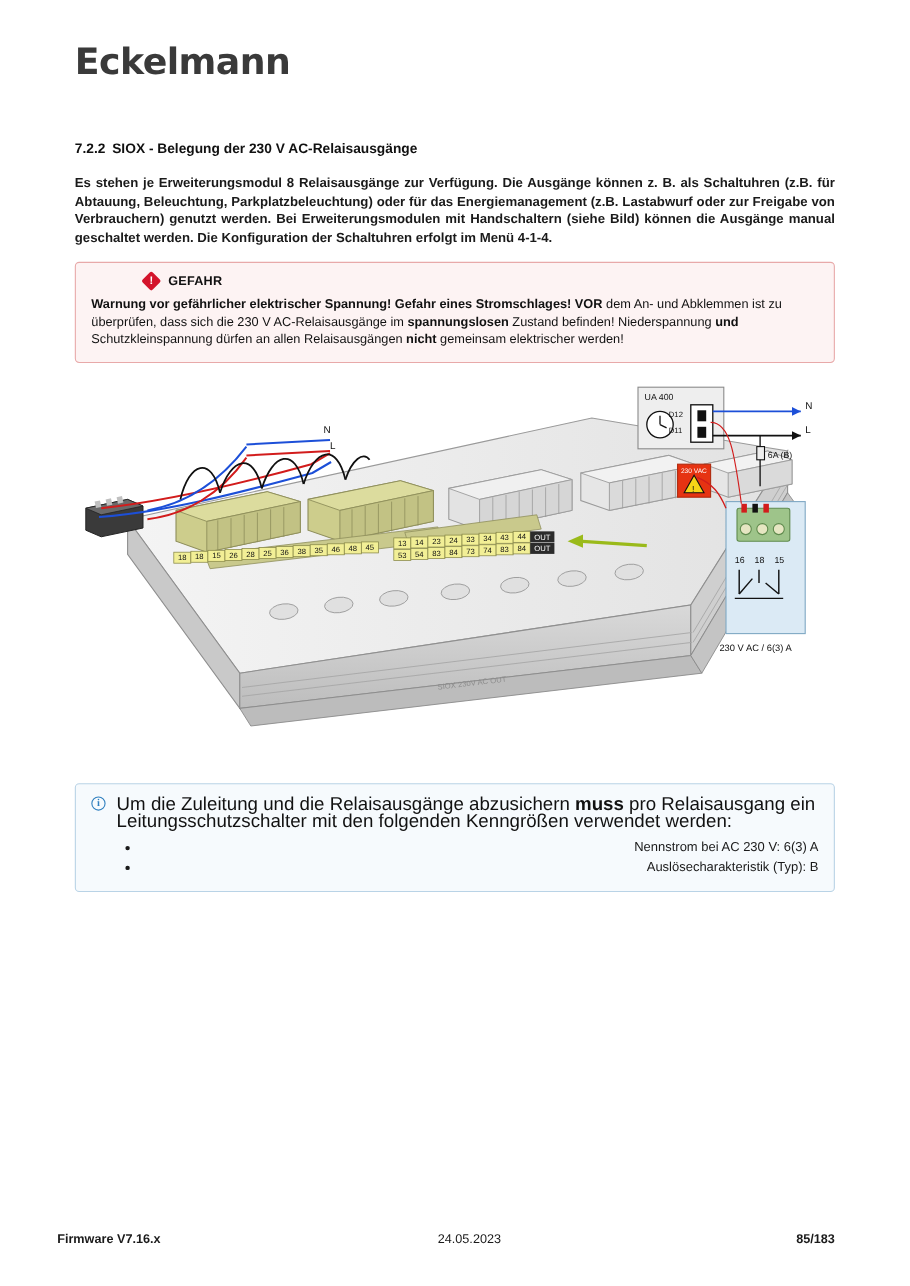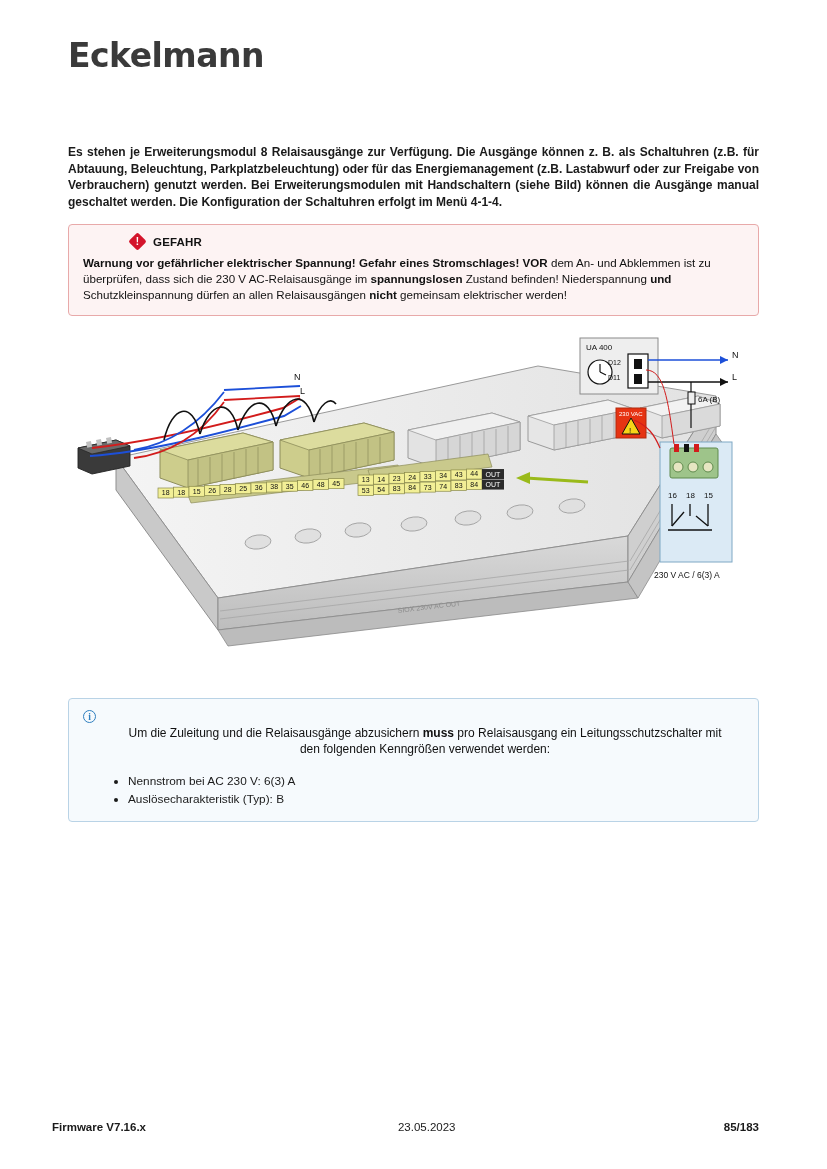--- a/index.html
+++ b/index.html
@@ -125,33 +125,32 @@
     border: 1.4px solid #2f7fbf;
     color: #2f7fbf;
     font-size: 9.5px;
     font-weight: bold;
     display:flex; align-items:center; justify-content:center;
     font-family: "Liberation Serif", serif;
     margin-top: 1px;
   }
   .info-body { flex: 1; }
   .info-text {
-    font-size: 12px;
+    font-size: 17px;
     line-height: 16px;
     color: #111;
-    margin: 16px;
-    text-align: center;
+    margin: 0;
   }
   .info-list {
     margin: 7px 0 0 0;
     padding-left: 22px;
     font-size: 11.8px;
     line-height: 17px;
   }
-  .info-list li { margin-bottom: 1px; }
+  .info-list li { margin-bottom: 1px; text-align: right; }
 
   
   .footer {
     position: absolute;
     left: 52px;
     right: 68px;
     bottom: 36px;
     font-size: 11.5px;
     font-weight: bold;
     color: #1a1a1a;
@@ -164,20 +163,23 @@
 </style>
 </head>
 <body>
 
 <div class="page">
 
   <div class="brand">Eckelmann</div>
 
   <div class="content">
 
+    <h2 class="section-title">
+      <span class="num">7.2.2</span><span>SIOX - Belegung der 230 V AC-Relaisausgänge</span>
+    </h2>
 
     <p class="body-text">Es stehen je Erweiterungsmodul 8 Relaisausgänge zur Verfügung. Die Ausgänge können z. B. als Schaltuhren (z.B. für Abtauung, Beleuchtung, Parkplatzbeleuchtung) oder für das Energiemanagement (z.B. Lastabwurf oder zur Freigabe von Verbrauchern) genutzt werden. Bei Erweiterungsmodulen mit Handschaltern (siehe Bild) können die Ausgänge manual geschaltet werden. Die Konfiguration der Schaltuhren erfolgt im Menü 4-1-4.</p>
 
     <div class="danger-box">
       <div class="danger-head">
         <span class="danger-icon"></span>
         <span class="danger-title">GEFAHR</span>
       </div>
       <div class="danger-text">
         <b>Warnung vor gefährlicher elektrischer Spannung! Gefahr eines Stromschlages! VOR</b><span> dem An- und Abklemmen ist zu überprüfen, dass sich die 230 V AC-Relaisausgänge im </span><b>spannungslosen</b><span> Zustand befinden! Niederspannung </span><b>und</b><span> Schutzkleinspannung dürfen an allen Relaisausgängen </span><b>nicht</b><span> gemeinsam elektrischer werden!</span>
@@ -529,17 +531,17 @@
           <li>Nennstrom bei AC 230 V: 6(3) A</li>
           <li>Auslösecharakteristik (Typ): B</li>
         </ul>
       </div>
     </div>
 
   </div>
 
   <div class="footer">
     <div class="f-left">Firmware V7.16.x</div>
-    <div class="f-center">23.05.2023</div>
+    <div class="f-center">24.05.2023</div>
     <div class="f-right">85/183</div>
   </div>
 
 </div>
 
 </body></html>

